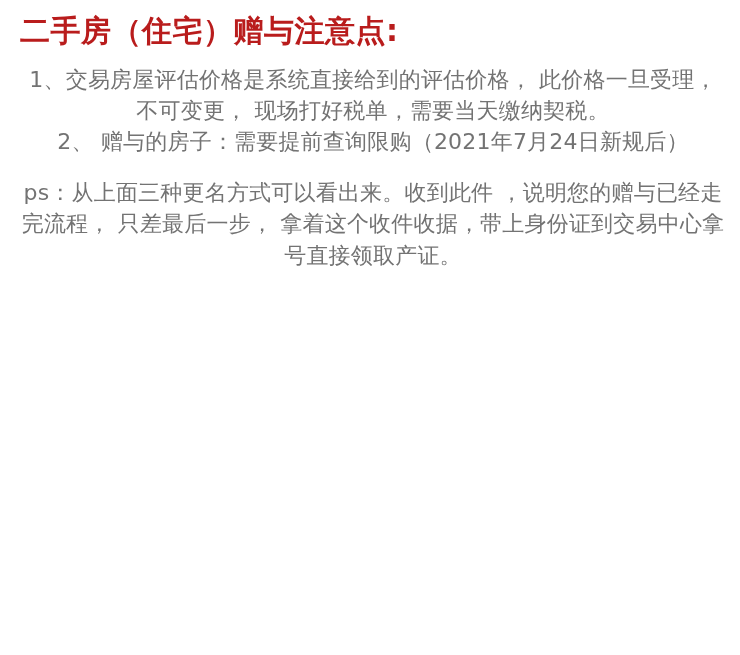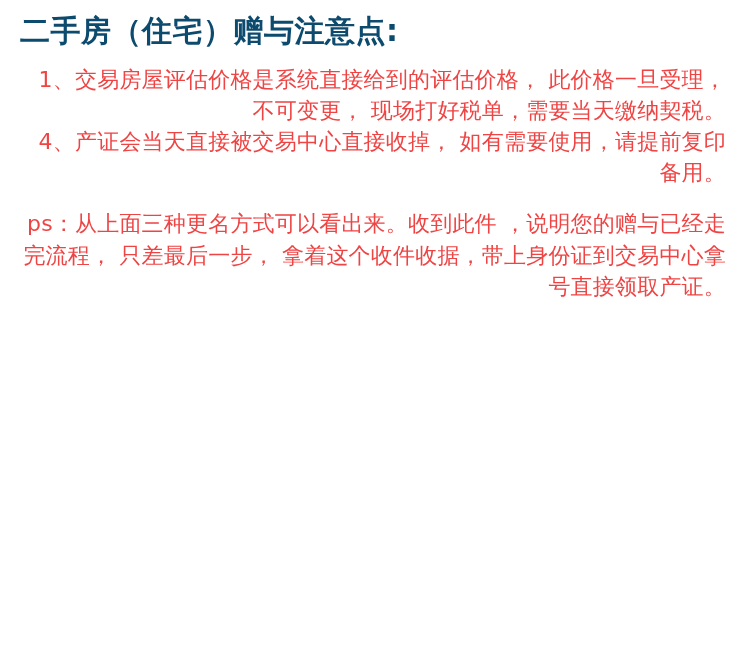--- a/index.html
+++ b/index.html
@@ -14,34 +14,34 @@
     overflow: hidden;
   }
   .page {
     width: 740px;
     height: 655px;
     box-sizing: border-box;
     padding: 12px 14px 0 20px;
     position: relative;
   }
   .doc-title {
-    color: #0c4a6e;
+    color: #b91c1c;
     font-size: 30px;
     font-weight: bold;
     letter-spacing: 0.5px;
     line-height: 1.25;
     margin: 0 0 14px 0;
     white-space: nowrap;
   }
   .body-block {
-    color: #ef4444;
+    color: #737373;
     font-size: 22px;
     line-height: 1.42;
     letter-spacing: 0.2px;
-    text-align: right;
+    text-align: center;
   }
   .para {
     margin: 0;
     padding: 0;
   }
   .gap {
     height: 20px;
   }
   .gap-small {
     height: 18px;
@@ -51,23 +51,23 @@
 <body>
 
 <div class="page">
 
   <h1 class="doc-title">二手房（住宅）赠与注意点:</h1>
 
   <div class="body-block">
 
     <p class="para">1、交易房屋评估价格是系统直接给到的评估价格， 此价格一旦受理， 不可变更， 现场打好税单，需要当天缴纳契税。</p>
 
+    <p class="para">2、 赠与的房子：需要提前查询限购（2021年7月24日新规后）</p>
 
 
-    <p class="para">4、产证会当天直接被交易中心直接收掉， 如有需要使用，请提前复印备用。</p>
 
     <div class="gap"></div>
 
     <p class="para">ps：从上面三种更名方式可以看出来。收到此件 ，说明您的赠与已经走完流程， 只差最后一步， 拿着这个收件收据，带上身份证到交易中心拿号直接领取产证。</p>
 
     <div class="gap-small"></div>
 
 
   </div>
 </div>

